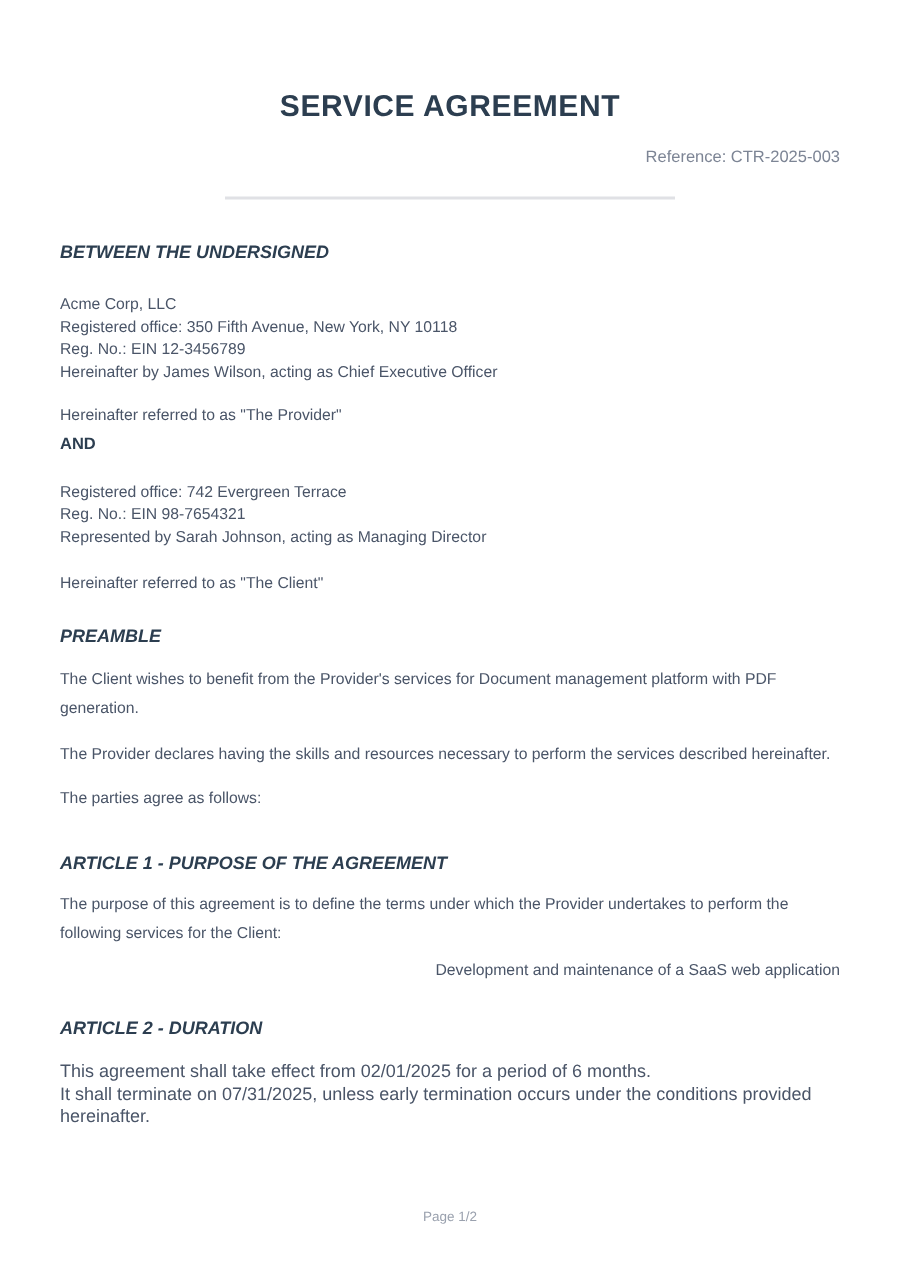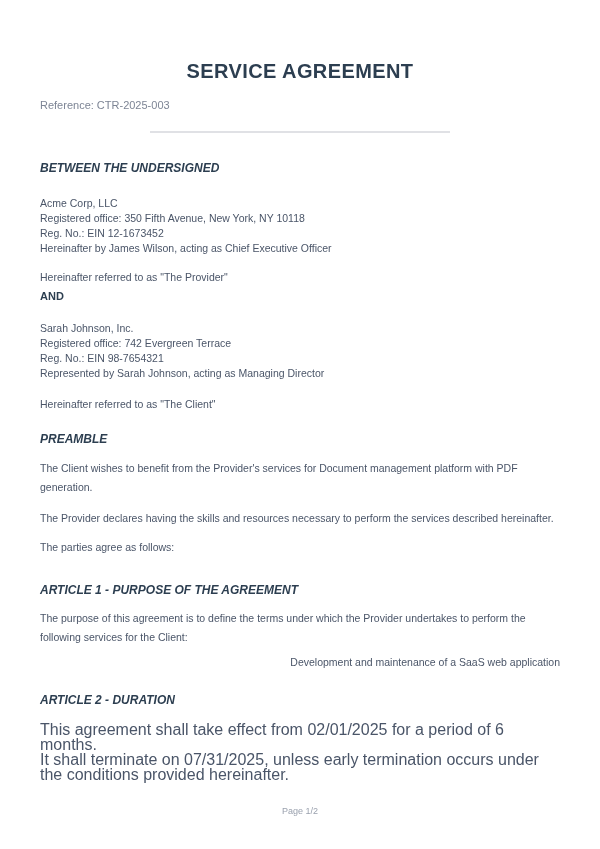--- a/index.html
+++ b/index.html
@@ -21,21 +21,21 @@
     line-height: 26px;
     font-weight: bold;
     text-align: center;
     color: #2c3e50;
     letter-spacing: 0.4px;
   }
   .doc-reference {
     margin-top: 14px;
     font-size: 11px;
     line-height: 15px;
-    text-align: left;
+    text-align: right;
     color: #7d8595;
   }
   .header-divider {
     margin: 18px auto 0 auto;
     width: 300px;
     border: 0;
     border-top: 2px solid #e0e1e5;
   }
   .section-heading {
     font-size: 12px;
@@ -70,21 +70,21 @@
   .para {
     font-size: 10.5px;
     line-height: 19px;
   }
   .para-mt12 { margin-top: 12px; }
   .para-mt11 { margin-top: 11px; }
   .para-mt10 { margin-top: 10px; }
   .para-mt6  { margin-top: 6px; text-align: right; }
   .duration-lines {
     margin-top: 14px;
-    font-size: 16px;
+    font-size: 12px;
     line-height: 15px;
   }
   .page-footer {
     position: absolute;
     left: 0;
     right: 0;
     top: 805px;
     text-align: center;
     font-size: 9px;
     line-height: 13px;
@@ -100,30 +100,29 @@
 
   <div class="doc-reference">Reference: CTR-2025-003</div>
 
   <hr class="header-divider">
 
   <h2 class="section-heading h-parties">BETWEEN THE UNDERSIGNED</h2>
 
   <div class="party-lines party-provider">
     <div>Acme Corp, LLC</div>
     <div>Registered office: 350 Fifth Avenue, New York, NY 10118</div>
-    <div>Reg. No.: EIN 12-1673452</div>
+    <div>Reg. No.: EIN 12-3456789</div>
     <div>Hereinafter by James Wilson, acting as Chief Executive Officer</div>
   </div>
 
   <p class="designation designation-provider">Hereinafter referred to as "The Provider"</p>
 
   <div class="and-separator">AND</div>
 
   <div class="party-lines party-client">
-    <div>Sarah Johnson, Inc.</div>
     <div>Registered office: 742 Evergreen Terrace</div>
     <div>Reg. No.: EIN 98-7654321</div>
     <div>Represented by Sarah Johnson, acting as Managing Director</div>
   </div>
 
   <p class="designation designation-client">Hereinafter referred to as "The Client"</p>
 
   <h2 class="section-heading h-preamble">PREAMBLE</h2>
 
   <p class="para para-mt12">The Client wishes to benefit from the Provider's services for Document management platform with PDF generation.</p>

